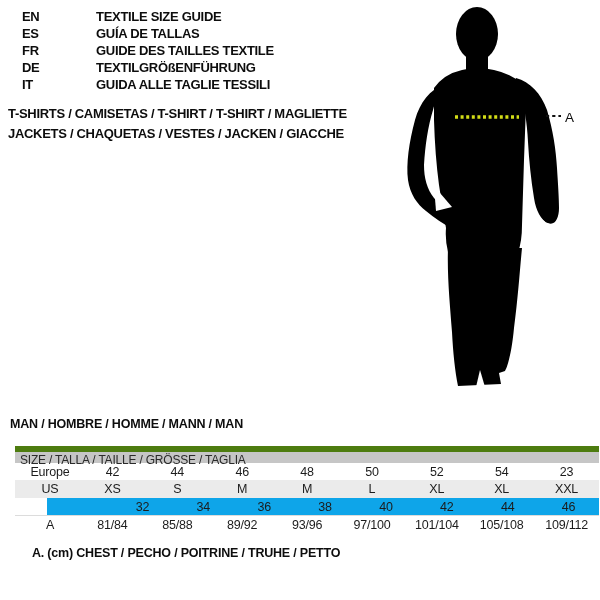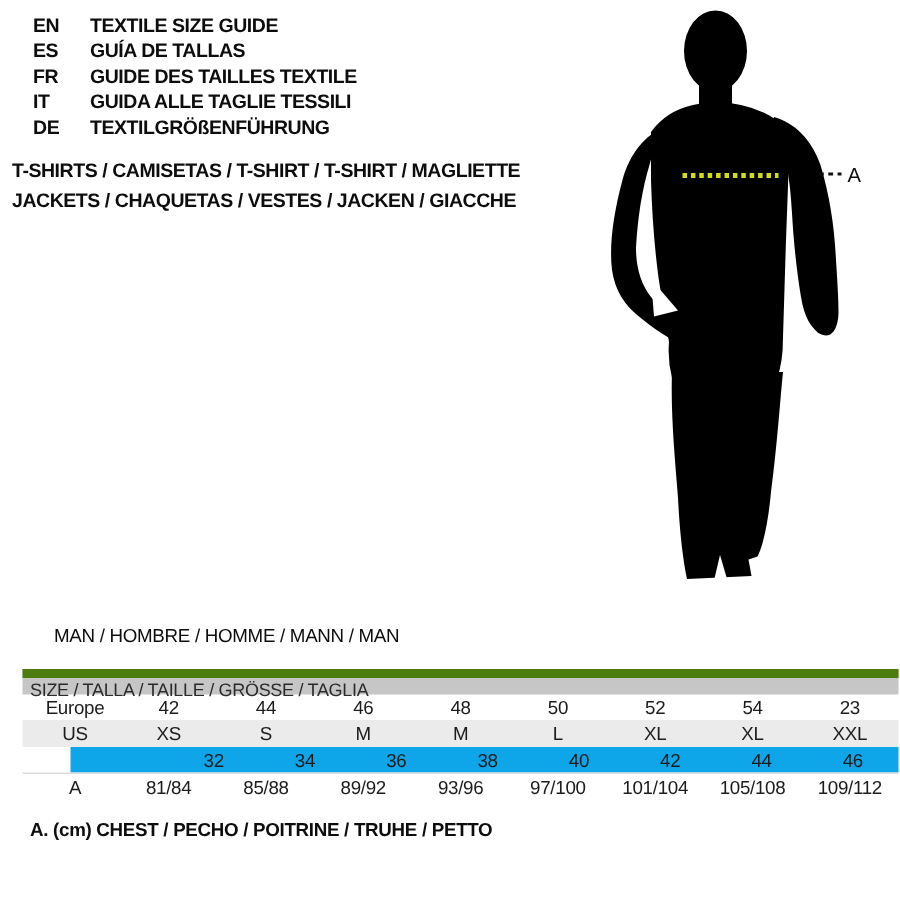--- a/index.html
+++ b/index.html
@@ -12,41 +12,41 @@
     overflow: hidden;
   }
 
   
   .lang-list {
     position: absolute; left: 22px; top: 8px;
   }
   .lang-row {
     display: flex; align-items: baseline;
     height: 17px; line-height: 17px;
-    font-weight: bold; font-size: 13px; letter-spacing: -0.3px;
+    font-weight: bold; font-size: 13px; letter-spacing: -0.3px; gap: 36px;
   }
   .lang-code { width: 38px; }
   .lang-label { }
 
   
   .categories {
     position: absolute; left: 8px; top: 104px;
     font-weight: bold; font-size: 13px; letter-spacing: -0.3px;
     line-height: 20px;
   }
 
   
   .figure {
     position: absolute; left: 400px; top: 0; width: 180px; height: 400px;
   }
 
   
   .man-heading {
-    position: absolute; left: 36px; top: 417px;
-    font-weight: normal; font-size: 12.5px; letter-spacing: -0.2px;
+    position: absolute; left: 10px; top: 417px;
+    font-weight: bold; font-size: 12.5px; letter-spacing: -0.2px;
   }
 
   
   .size-table {
     position: absolute; left: 15px; top: 446px; width: 584px;
     font-size: 12.5px; letter-spacing: -0.2px; color: #1c1c1c;
   }
   .t-header {
     height: 17px; line-height: 17px;
     background: #c6c6c6;
@@ -63,21 +63,21 @@
   }
   .t-row.r-europe { height: 17px; }
   .t-row.r-us     { height: 18px; background: #ebebeb; }
   .t-row.r-num    { height: 17px; background: #0ea5e9; margin-left: 32px; }
   .t-row.r-a      { height: 18px; border-top: 1px solid #dcdcdc; }
   .t-label { padding-left: 5px; text-align: center; }
   .t-cell  { text-align: center; }
 
   
   .footnote {
-    position: absolute; left: 20px; top: 546px;
+    position: absolute; left: 32px; top: 546px;
     font-weight: bold; font-size: 12.5px; letter-spacing: -0.2px;
   }
 </style>
 </head>
 <body>
 
 <div class="page">
 
   <div class="lang-list">
     <div class="lang-row">
@@ -86,26 +86,26 @@
     </div>
     <div class="lang-row">
       <span class="lang-code">ES</span>
       <span class="lang-label">GUÍA DE TALLAS</span>
     </div>
     <div class="lang-row">
       <span class="lang-code">FR</span>
       <span class="lang-label">GUIDE DES TAILLES TEXTILE</span>
     </div>
     <div class="lang-row">
+      <span class="lang-code">DE</span>
+      <span class="lang-label">TEXTILGRÖßENFÜHRUNG</span>
+    </div>
+    <div class="lang-row">
       <span class="lang-code">IT</span>
       <span class="lang-label">GUIDA ALLE TAGLIE TESSILI</span>
-    </div>
-    <div class="lang-row">
-      <span class="lang-code">DE</span>
-      <span class="lang-label">TEXTILGRÖßENFÜHRUNG</span>
     </div>
   </div>
 
   <div class="categories">
     <div>T-SHIRTS / CAMISETAS / T-SHIRT / T-SHIRT / MAGLIETTE</div>
     <div>JACKETS / CHAQUETAS / VESTES / JACKEN / GIACCHE</div>
   </div>
 
   <svg class="figure" viewBox="0 0 180 400" xmlns="http://www.w3.org/2000/svg" aria-hidden="true">
 

